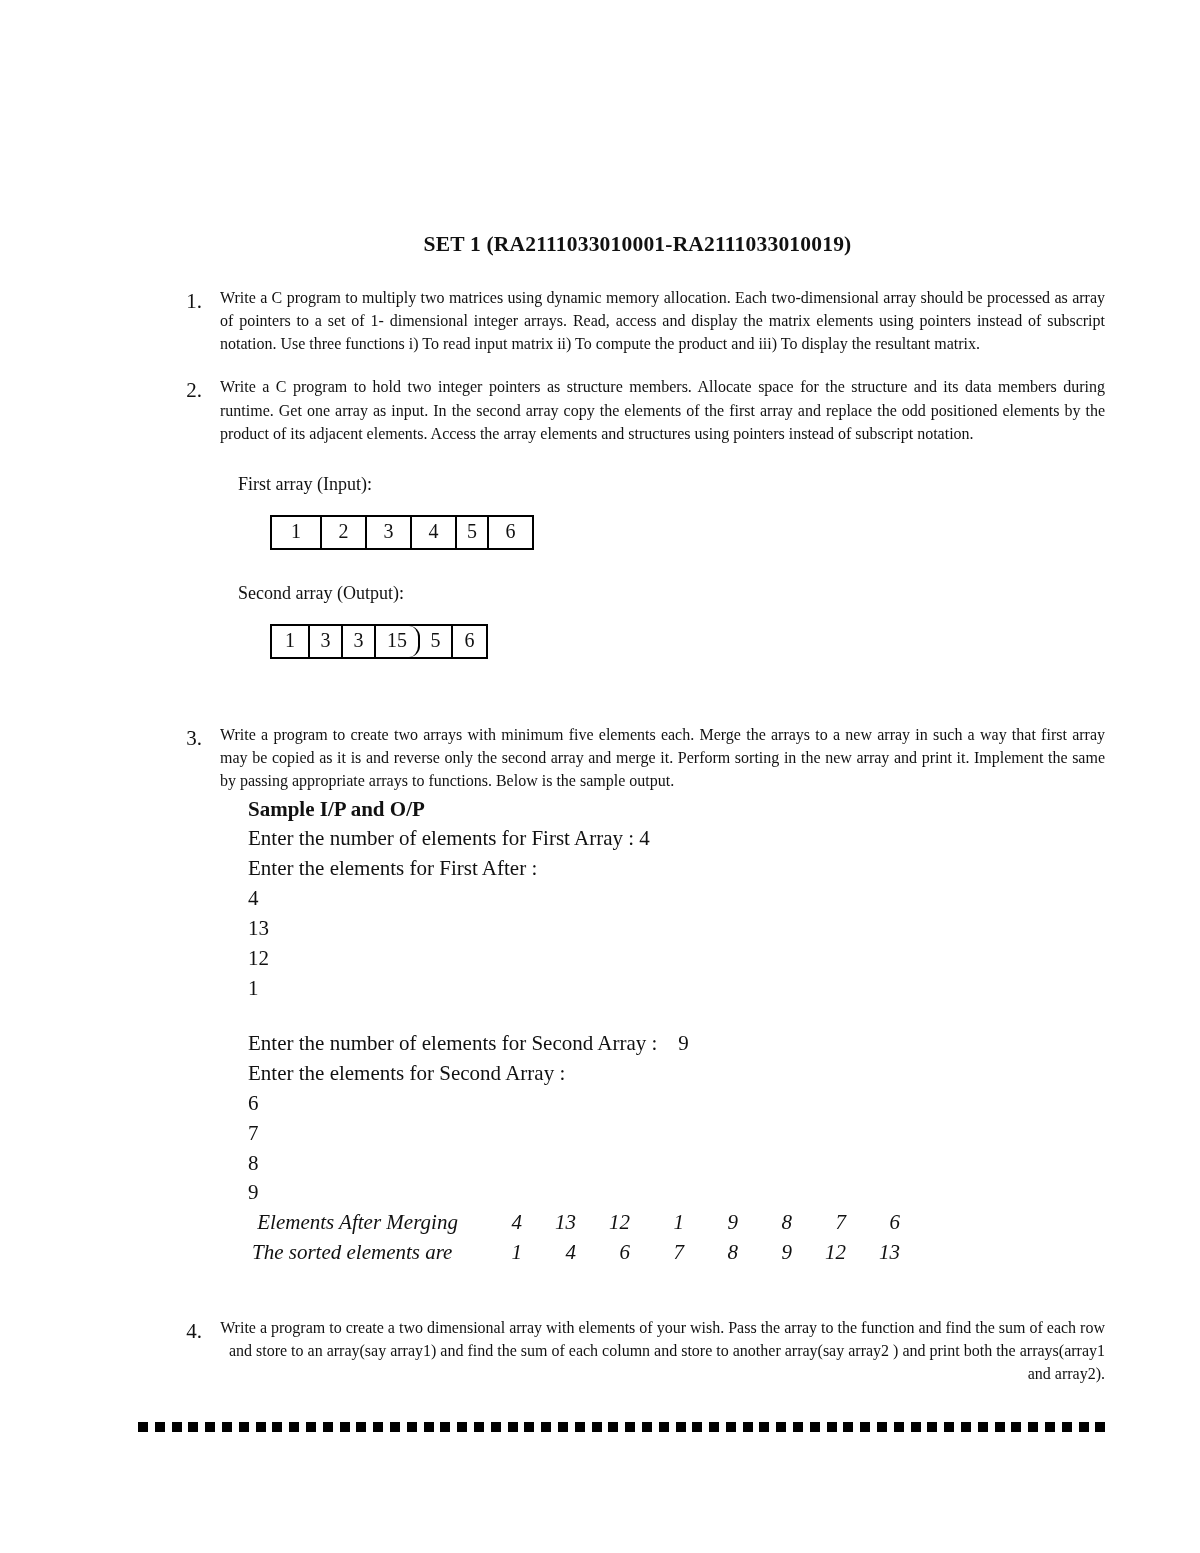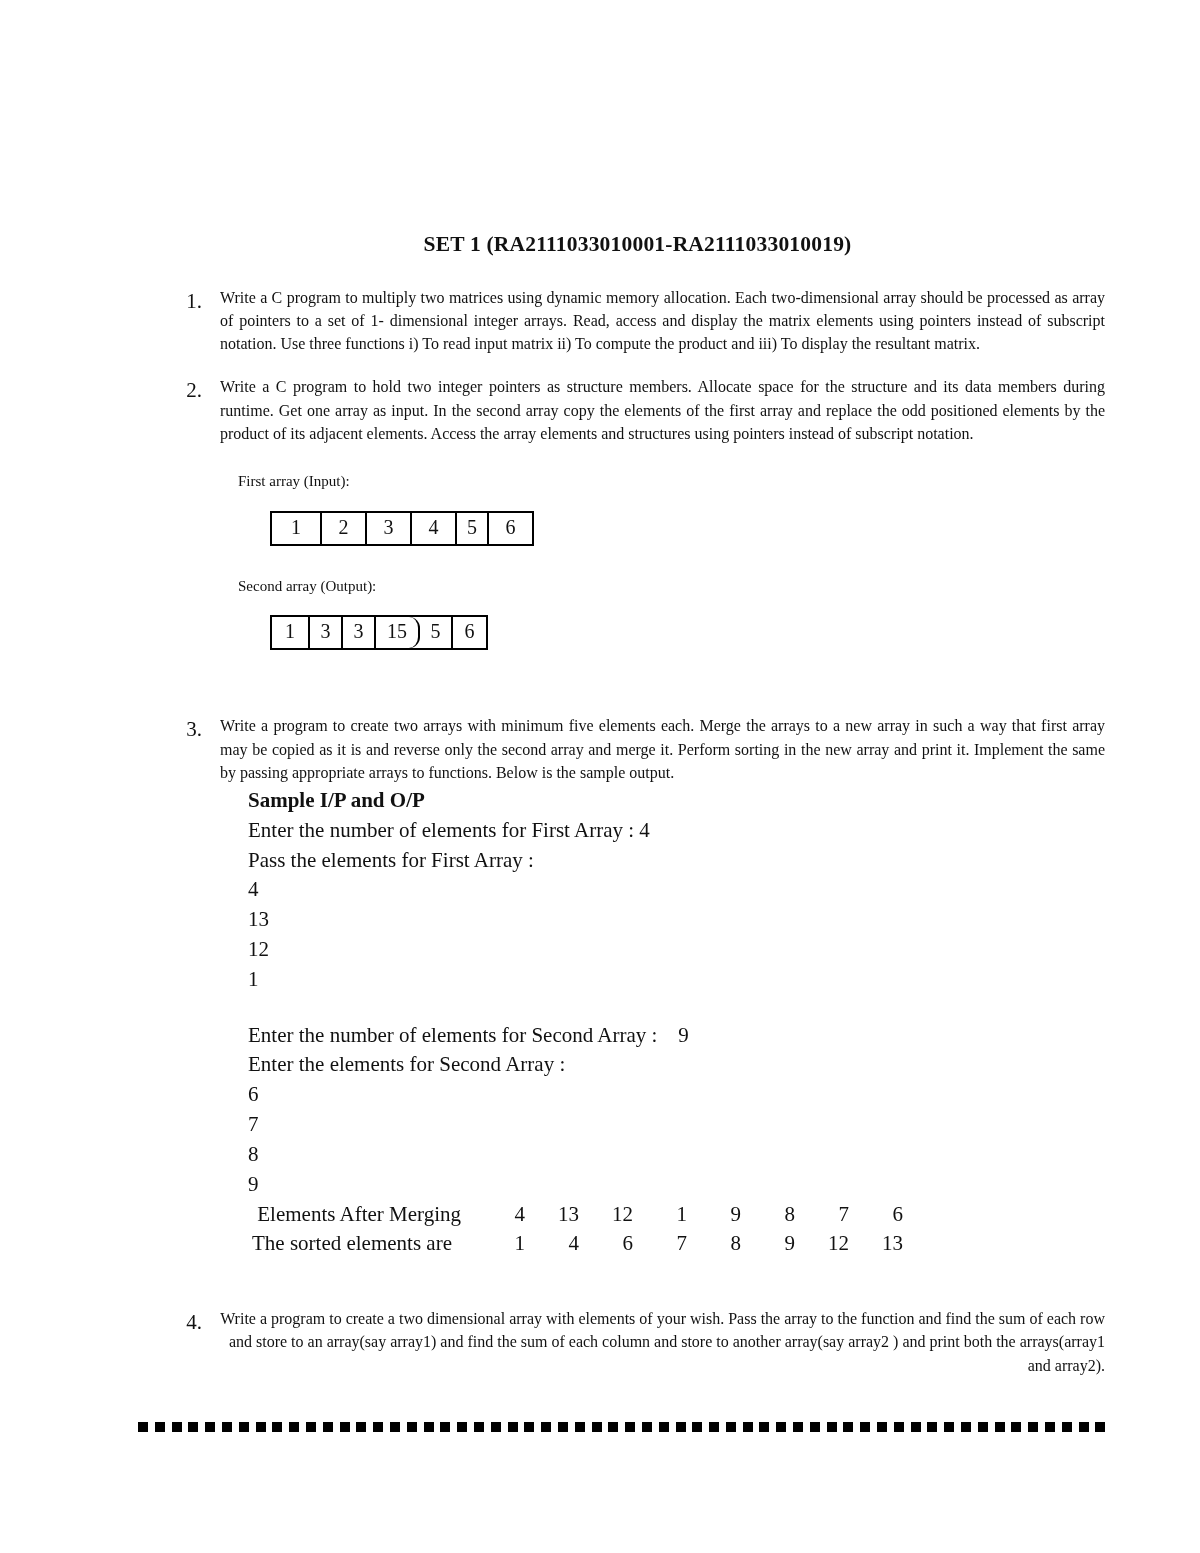--- a/index.html
+++ b/index.html
@@ -65,21 +65,21 @@
     margin: 0;
   }
   .qtext.nojustify { text-align: right; }
 
   
   .array-block {
     padding-left: 68px;
     margin-top: 26px;
   }
   .array-caption {
-    font-size: 15px;
+    font-size: 18px;
     line-height: 1.45;
     margin: 0 0 18px 0;
   }
   .array-row {
     display: inline-flex;
     border: 2.5px solid #000000;
     background: #ffffff;
     margin-left: 32px;
   }
   .array-cell {
@@ -116,20 +116,21 @@
   }
   .sample-gap {
     height: 26px;
   }
 
   
   .out-table {
     border-collapse: collapse;
     margin: 0;
     margin-left: 4px;
+    font-style: italic;
   }
   .out-table td {
     font-size: 21px;
     line-height: 1.42;
     padding: 0;
     vertical-align: baseline;
   }
   .out-label {
     text-align: left;
     padding-right: 10px !important;
@@ -203,21 +204,21 @@
     </div>
 
     <div class="qitem" style="margin-top:64px; margin-bottom:0;">
       <span class="qnum">3.</span>
       <p class="qtext">Write a program to create two arrays with minimum five elements each. Merge the arrays to a new array in such a way that first array may be copied as it is and reverse only the second array and merge it. Perform sorting in the new array and print it. Implement the same by passing appropriate arrays to functions. Below is the sample output.</p>
     </div>
 
     <div class="sample">
       <p class="sample-title">Sample I/P and O/P</p>
       <p class="sample-line">Enter the number of elements for First Array : 4</p>
-      <p class="sample-line">Pass the elements for First Array :</p>
+      <p class="sample-line">Enter the elements for First After :</p>
       <p class="sample-line">4</p>
       <p class="sample-line">13</p>
       <p class="sample-line">12</p>
       <p class="sample-line">1</p>
 
       <div class="sample-gap"></div>
 
       <p class="sample-line">Enter the number of elements for Second Array :    9</p>
       <p class="sample-line">Enter the elements for Second Array :</p>
       <p class="sample-line">6</p>

